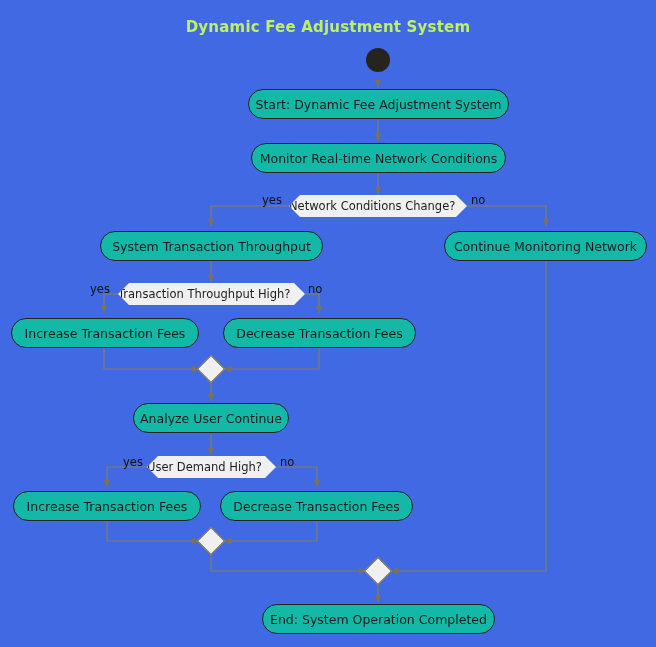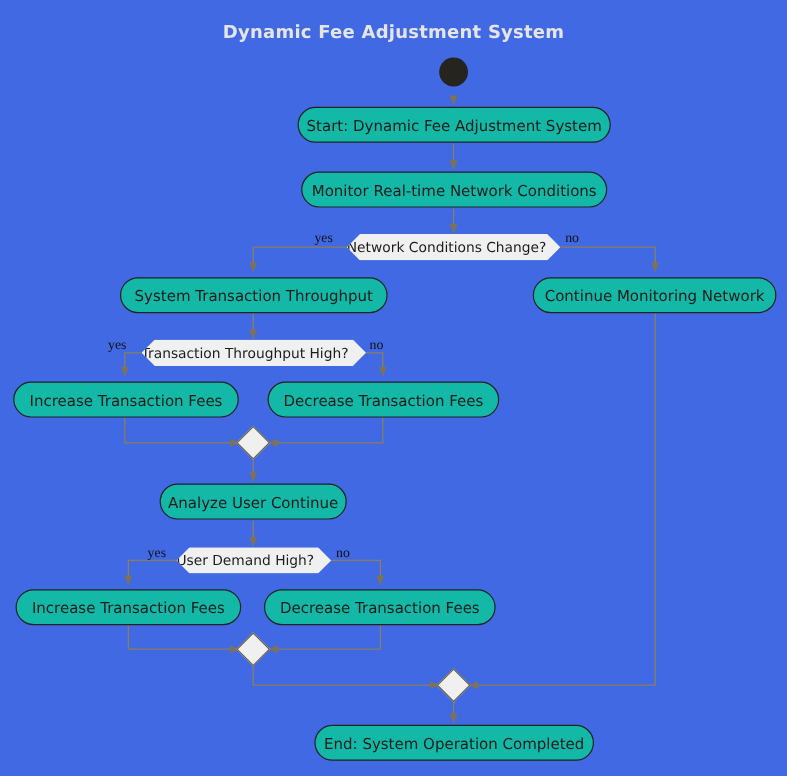--- a/index.html
+++ b/index.html
@@ -11,21 +11,21 @@
     position:relative;
   }
   #canvas{position:absolute;left:0;top:0;width:656px;height:647px;}
   .title{
     position:absolute;
     width:100%;
     top:18px;
     text-align:center;
     font-size:15px;
     font-weight:bold;
-    color:#e5e5e5;
+    color:#bef264;
     letter-spacing:0.2px;
   }
   .node{
     position:absolute;
     background:#14b8a6;
     border:1px solid #222;
     border-radius:15px;
     display:flex;
     align-items:center;
     justify-content:center;
@@ -46,21 +46,20 @@
     box-sizing:border-box;
     white-space:nowrap;
     height:22px;
     clip-path:polygon(11px 0, calc(100% - 11px) 0, 100% 50%, calc(100% - 11px) 100%, 11px 100%, 0 50%);
   }
   .branchlabel{
     position:absolute;
     font-size:11.5px;
     color:#111;
     white-space:nowrap;
-    font-family:Liberation Serif, serif;
   }
   .startdot{
     position:absolute;
     width:24px;height:24px;
     border-radius:50%;
     background:#26241f;
   }
   .merge{
     position:absolute;
     width:20px;height:20px;

